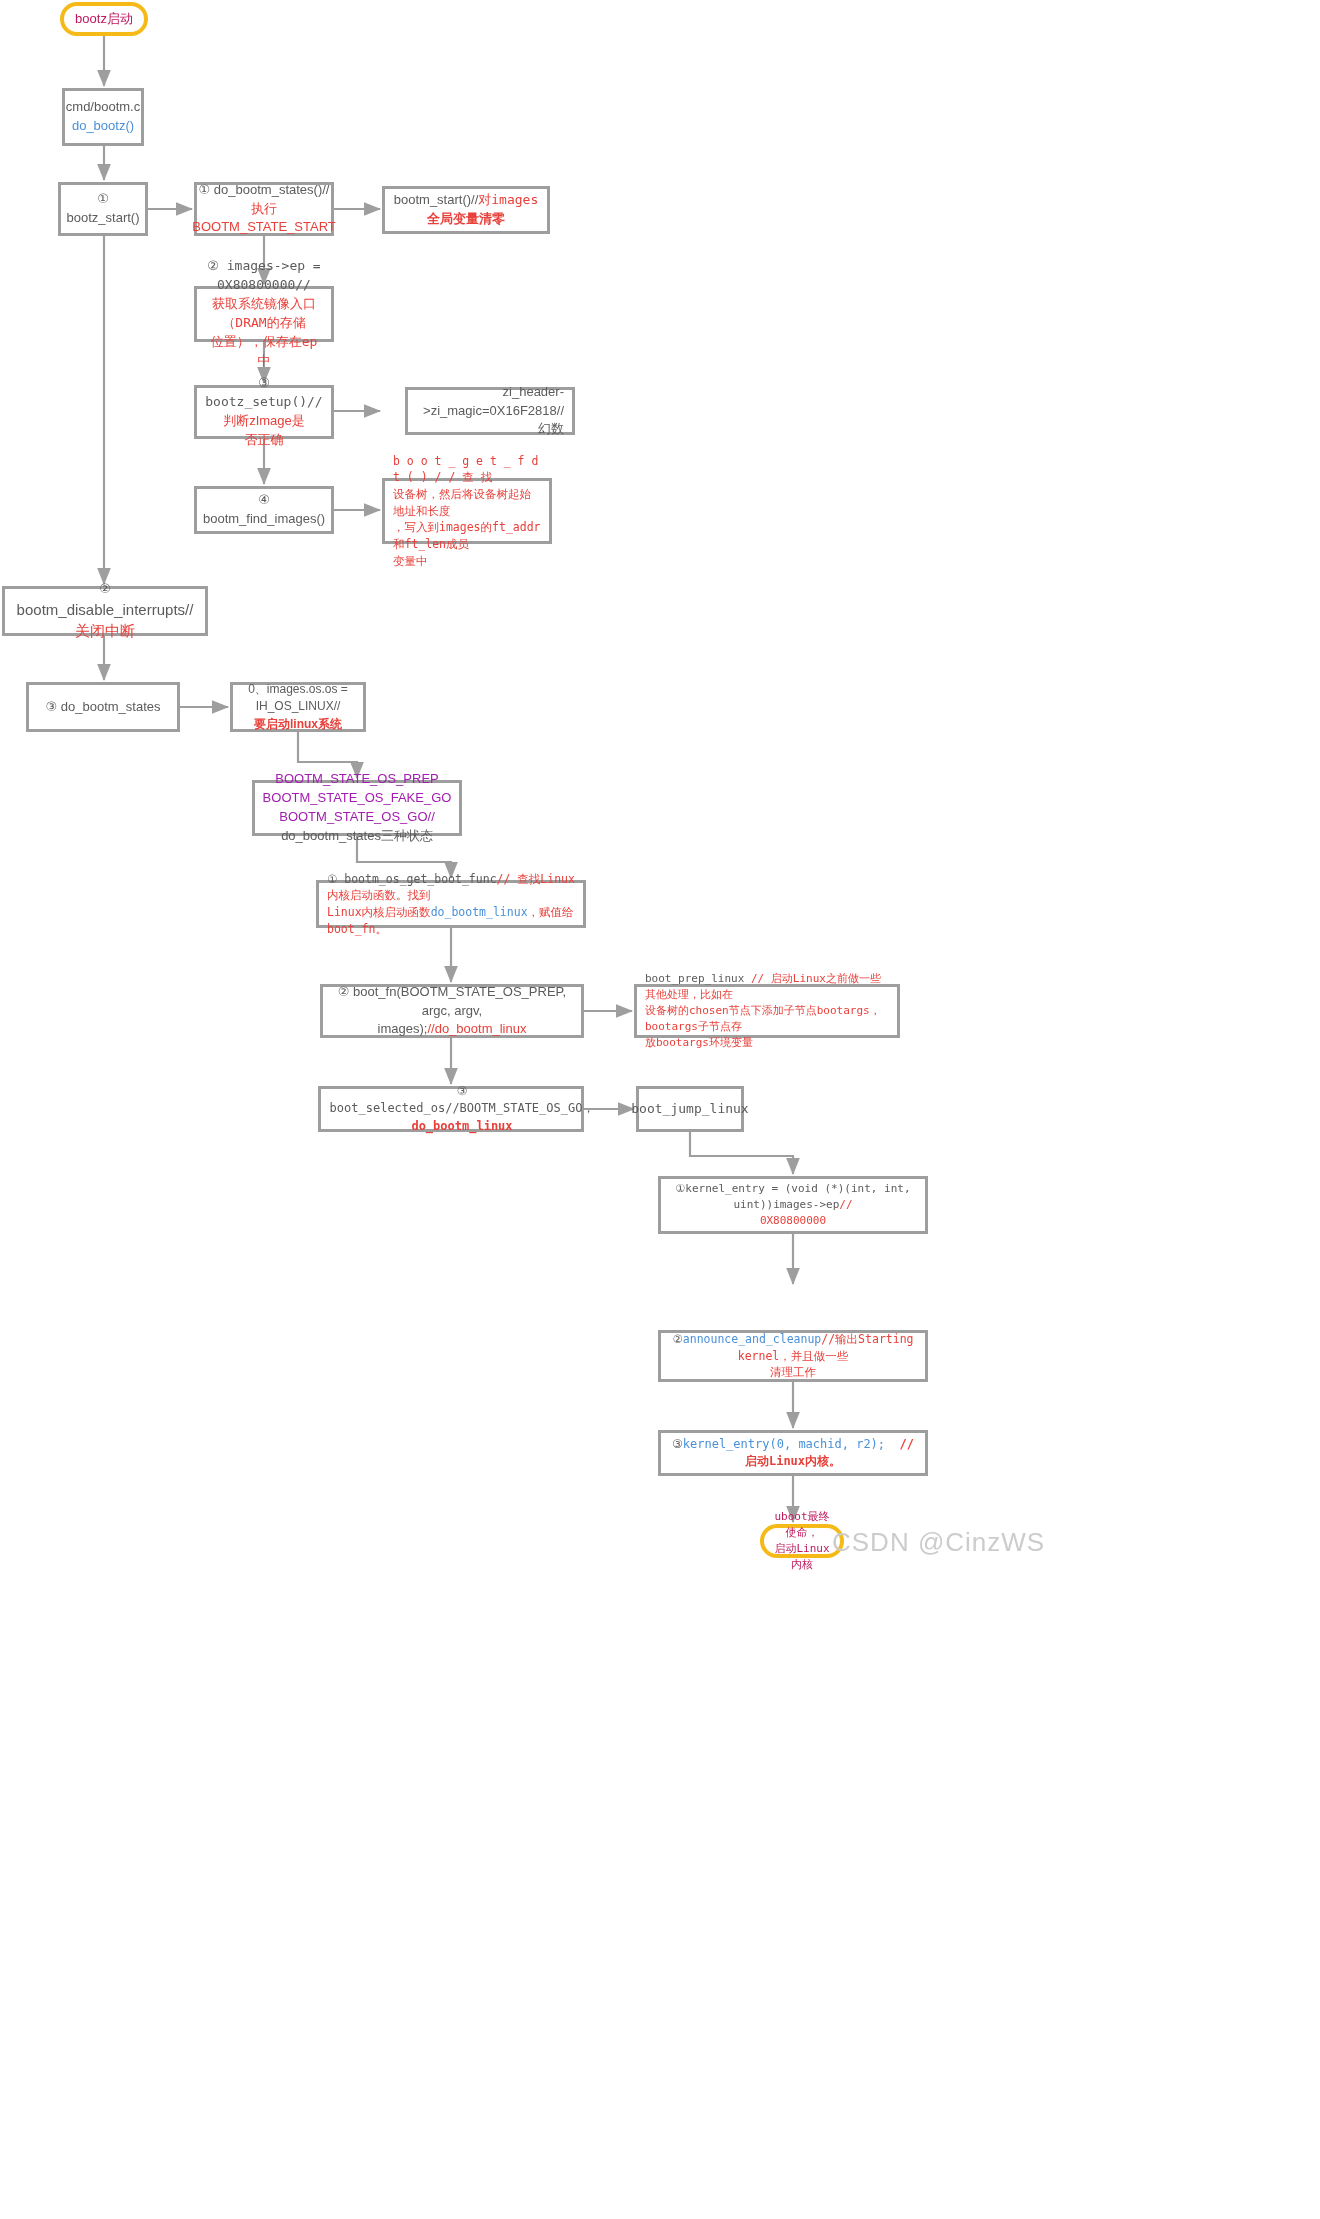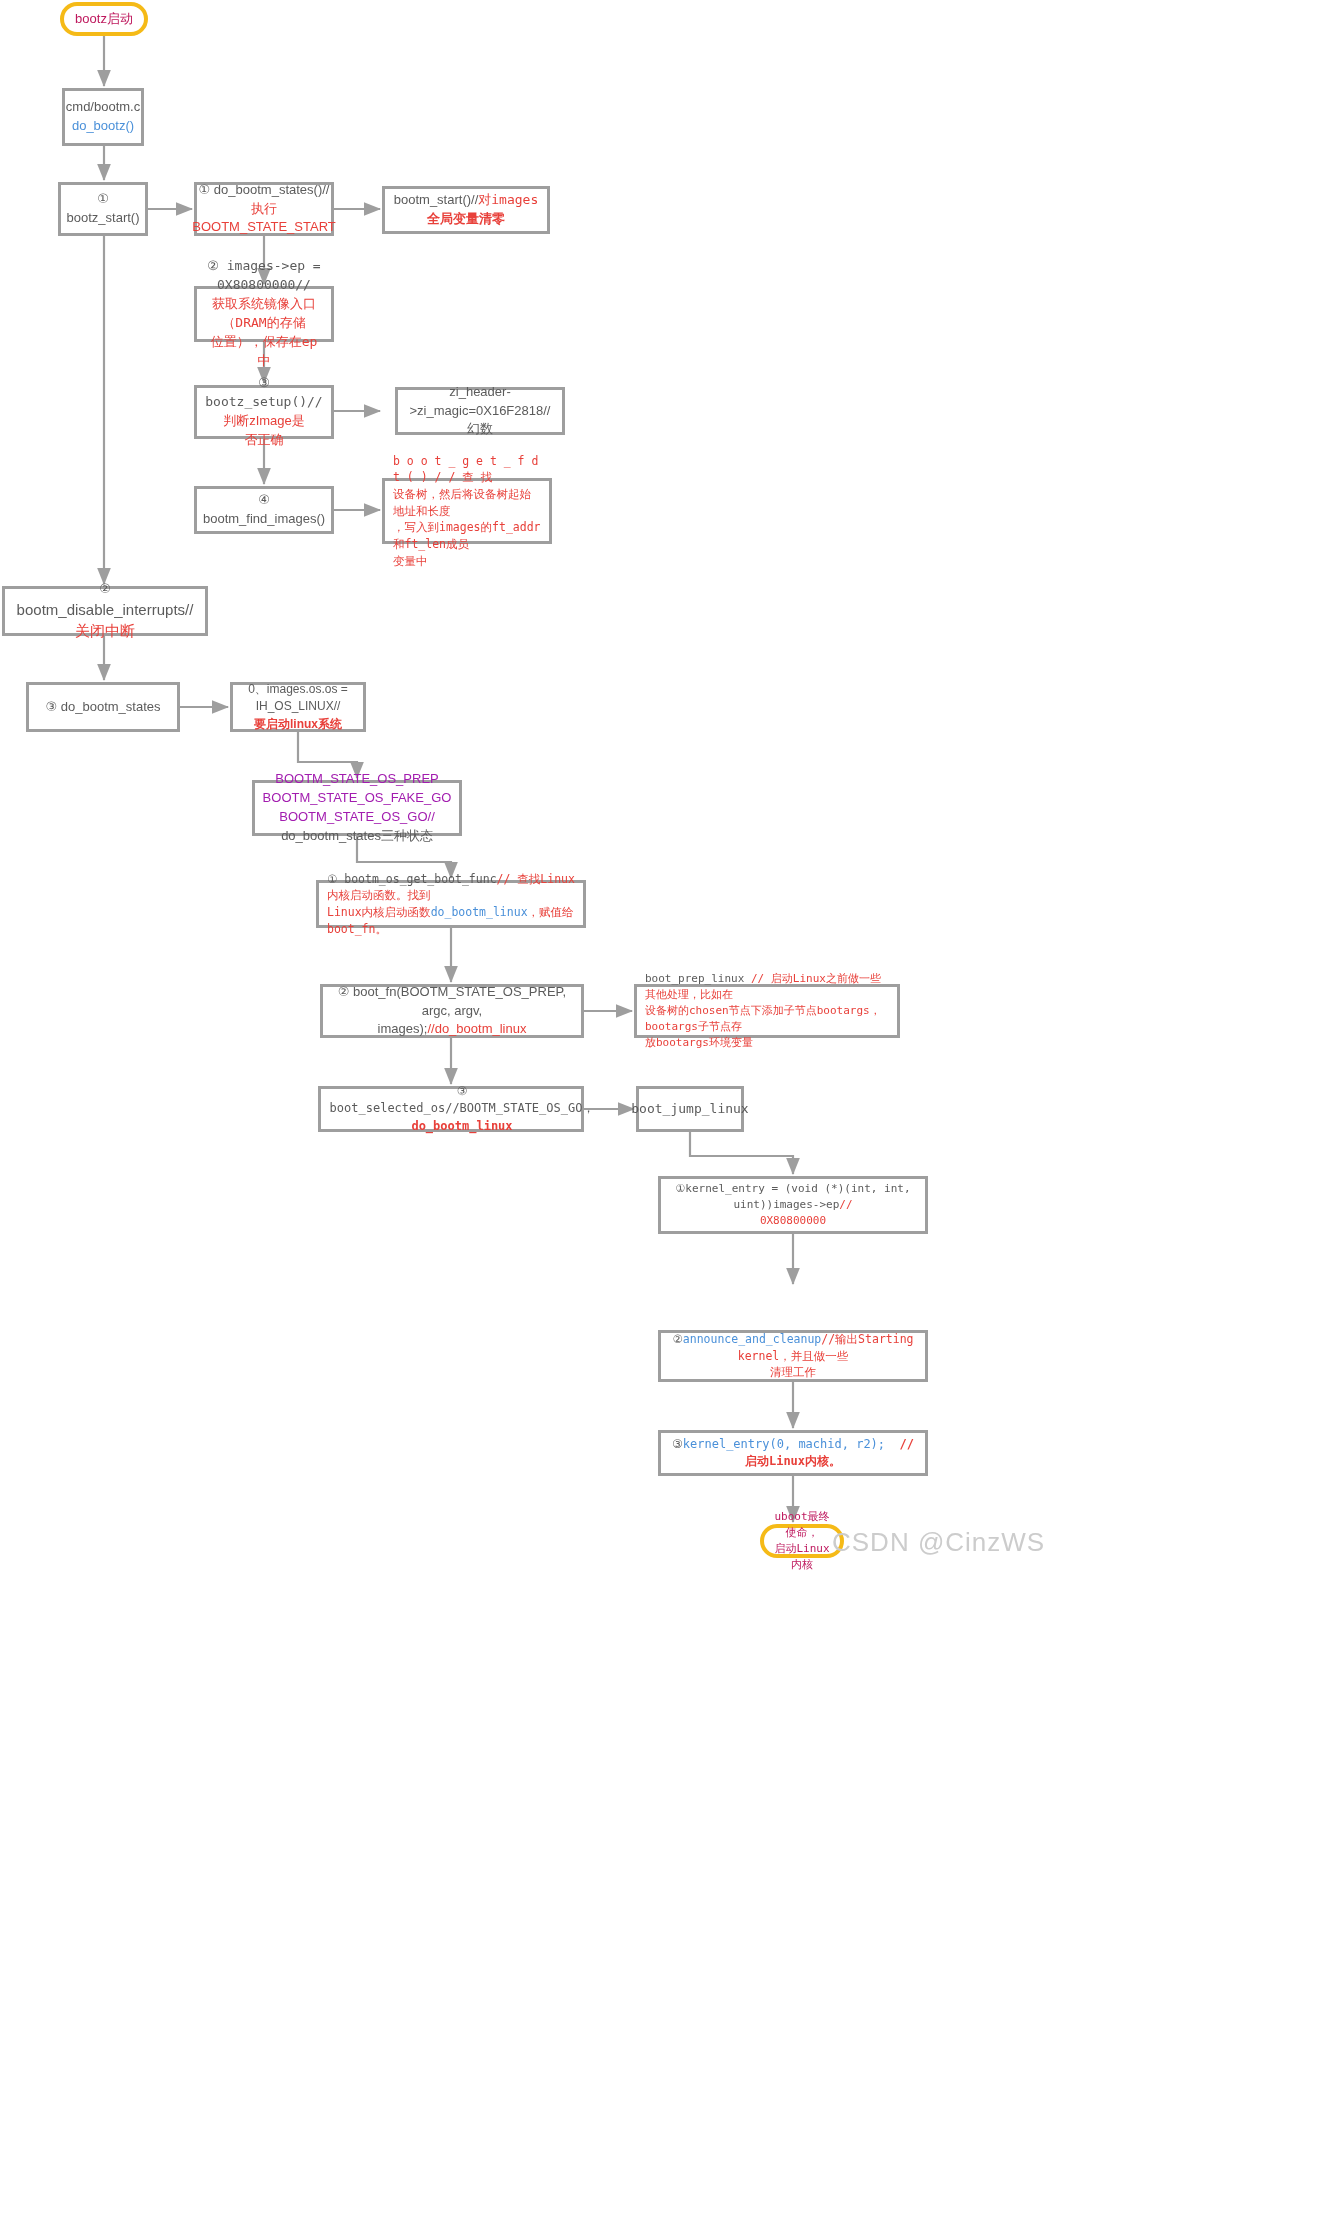--- a/index.html
+++ b/index.html
@@ -33,21 +33,21 @@
   .left{justify-content:center;text-align:left;}
 
   
   #n-start      {left:60px;  top:2px;    width:88px;  height:34px; font-size:13px;}
   #n-cmdbootm   {left:62px;  top:88px;   width:82px;  height:58px;}
   #n-bootzstart {left:58px;  top:182px;  width:90px;  height:54px;}
   #n-dobootmst  {left:194px; top:182px;  width:140px; height:54px;}
   #n-bootmstart {left:382px; top:186px;  width:168px; height:48px;}
   #n-imagesep   {left:194px; top:286px;  width:140px; height:56px;}
   #n-bootzsetup {left:194px; top:385px;  width:140px; height:54px;}
-  #n-ziheader   {left:395px; top:387px;  width:170px; height:48px;}
+  #n-ziheader   {left:405px; top:387px;  width:170px; height:48px;text-align:right;}
   #n-findimages {left:194px; top:486px;  width:140px; height:48px;align-items:center;}
   #n-bootgetfdt {left:382px; top:478px;  width:170px; height:66px;}
   #n-disableint {left:2px;   top:586px;  width:206px; height:50px;}
   #n-dobootmst2 {left:26px;  top:682px;  width:154px; height:50px;}
   #n-imagesosos {left:230px; top:682px;  width:136px; height:50px;}
   #n-threestate {left:252px; top:780px;  width:210px; height:56px;}
   #n-getbootfn  {left:316px; top:880px;  width:270px; height:48px;}
   #n-bootfn     {left:320px; top:984px;  width:264px; height:54px;}
   #n-bootprep   {left:634px; top:984px;  width:266px; height:54px;}
   #n-bootselect {left:318px; top:1086px; width:266px; height:46px;}

